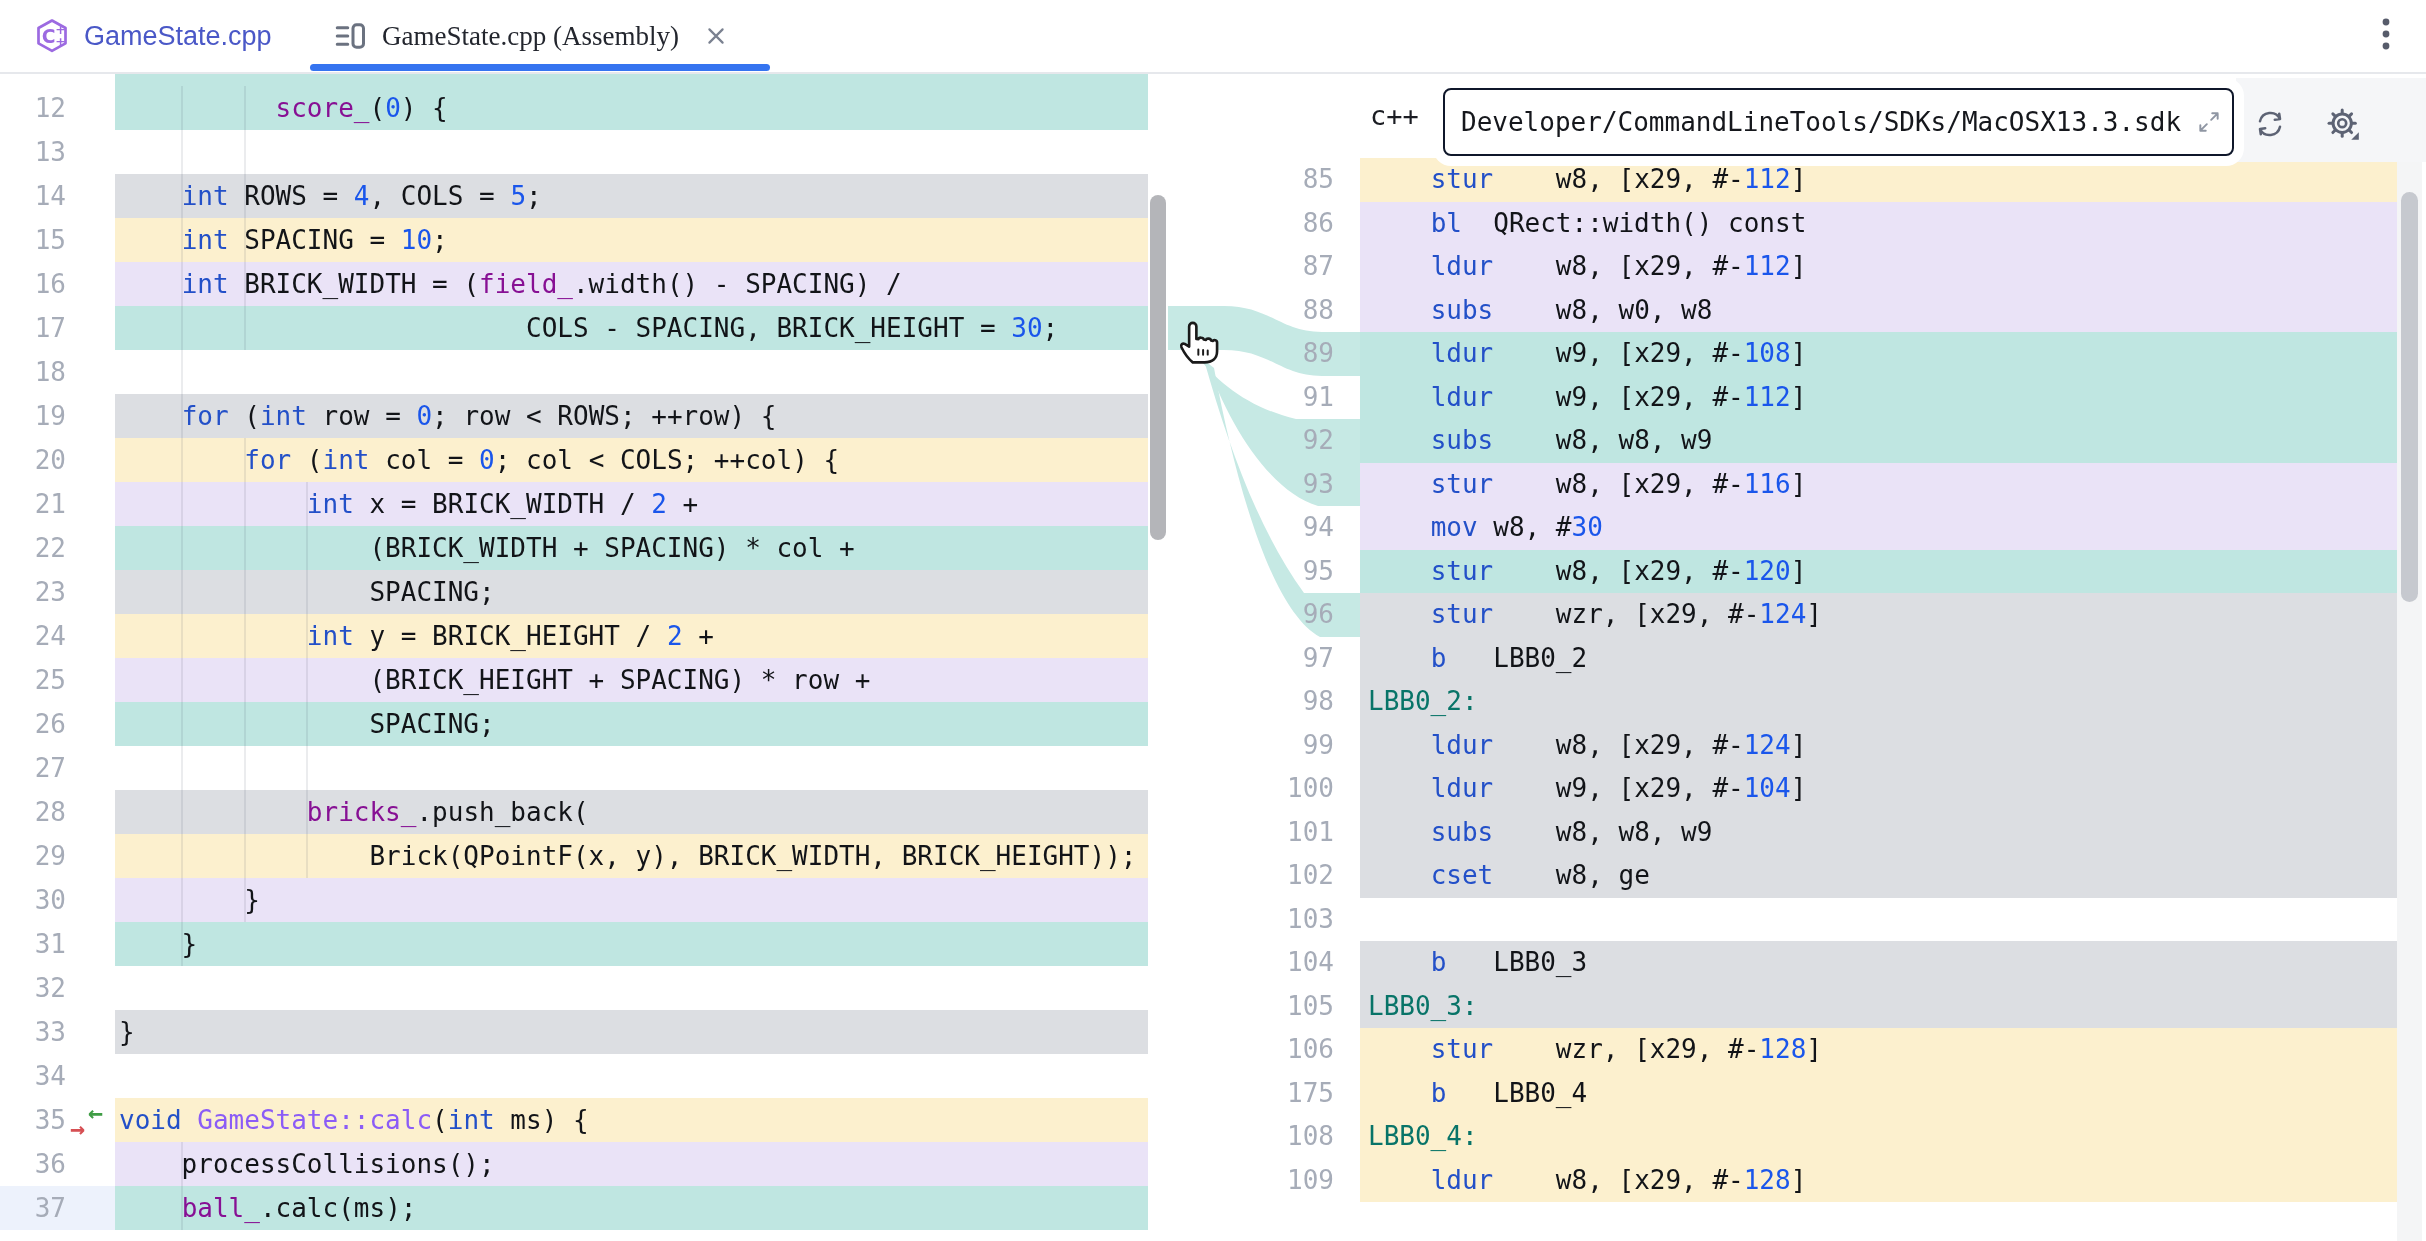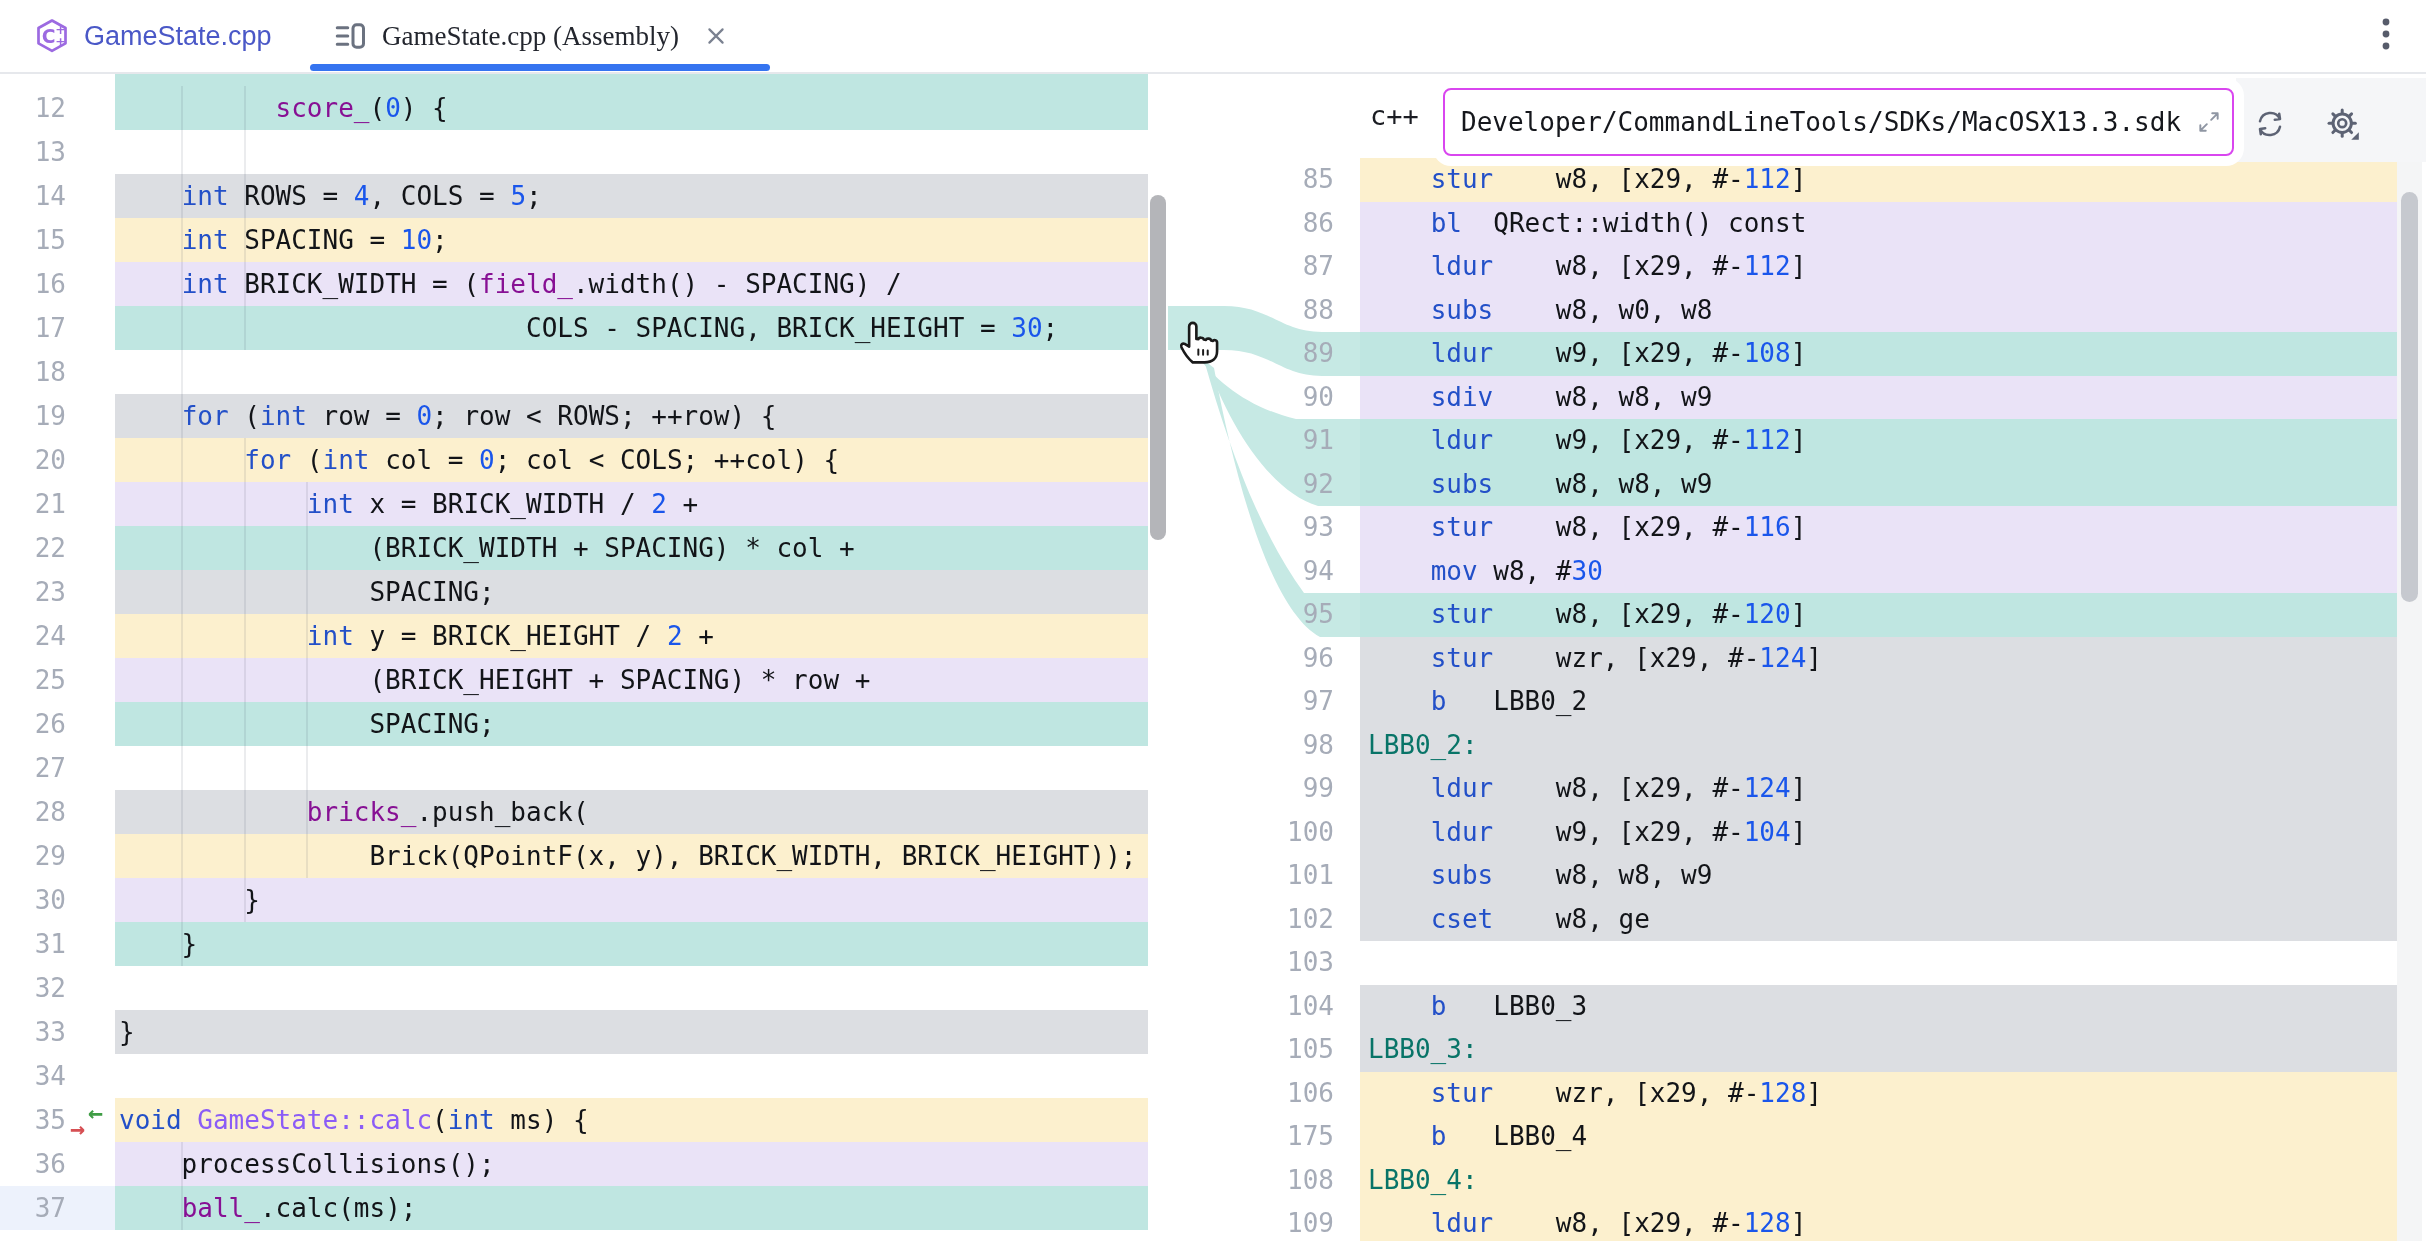--- a/index.html
+++ b/index.html
@@ -52,21 +52,21 @@
   #right-rows .egut{width:192px;padding-right:26px;box-sizing:border-box;background:transparent;}
   #right-rows .ecode{width:1037px;padding-left:8px;box-sizing:border-box;}
   #right-track{position:absolute;left:1229px;top:84px;width:25px;height:1083px;background:#f4f5f6;}
   #right-scrollbar{position:absolute;left:1233px;top:118px;width:17px;height:410px;
                    border-radius:9px;background:#c6c9cf;}
   #asm-header{position:absolute;left:0;top:0;width:1258px;height:84px;background:#fff;}
   #asm-gray-panel{position:absolute;left:1068px;top:4px;width:190px;height:84px;background:#f5f6f8;}
   #asm-lang{position:absolute;left:202px;top:0;height:84px;line-height:84px;
             font-family:"DejaVu Sans Mono",monospace;font-size:27px;color:#1b1d23;}
   #sdk-field{position:absolute;left:275px;top:14px;width:791px;height:68px;box-sizing:border-box;
-             background:#fff;border:2px solid #d946ef;border-radius:8px;
+             background:#fff;border:2px solid #0f172a;border-radius:8px;
              box-shadow:0 0 0 10px #fff;display:flex;align-items:center;}
   #sdk-input{flex:1;border:none;outline:none;background:transparent;padding:0 0 0 16px;
              font-family:"DejaVu Sans Mono",monospace;font-size:26px;color:#15171c;}
   #sdk-expand{flex:none;margin-right:10px;display:flex;}
   .hicon{position:absolute;display:flex;}
   #refresh-btn{left:1086px;top:34px;}
   #gear-btn{left:1156px;top:31px;}
 </style>
 </head>
 <body>
@@ -246,24 +246,20 @@
           <span class="egut">87</span>
           <span class="ecode hl-lavender"><span class="tk-pl">    </span><span class="tk-op">ldur</span><span class="tk-pl">    w8, [x29, #-</span><span class="tk-num">112</span><span class="tk-pl">]</span></span>
         </div>
         <div class="erow">
           <span class="egut">88</span>
           <span class="ecode hl-lavender"><span class="tk-pl">    </span><span class="tk-op">subs</span><span class="tk-pl">    w8, w0, w8</span></span>
         </div>
         <div class="erow">
           <span class="egut">89</span>
           <span class="ecode hl-teal"><span class="tk-pl">    </span><span class="tk-op">ldur</span><span class="tk-pl">    w9, [x29, #-</span><span class="tk-num">108</span><span class="tk-pl">]</span></span>
-        </div>
-        <div class="erow">
-          <span class="egut">90</span>
-          <span class="ecode hl-lavender"><span class="tk-pl">    </span><span class="tk-op">sdiv</span><span class="tk-pl">    w8, w8, w9</span></span>
         </div>
         <div class="erow">
           <span class="egut">91</span>
           <span class="ecode hl-teal"><span class="tk-pl">    </span><span class="tk-op">ldur</span><span class="tk-pl">    w9, [x29, #-</span><span class="tk-num">112</span><span class="tk-pl">]</span></span>
         </div>
         <div class="erow">
           <span class="egut">92</span>
           <span class="ecode hl-teal"><span class="tk-pl">    </span><span class="tk-op">subs</span><span class="tk-pl">    w8, w8, w9</span></span>
         </div>
         <div class="erow">

